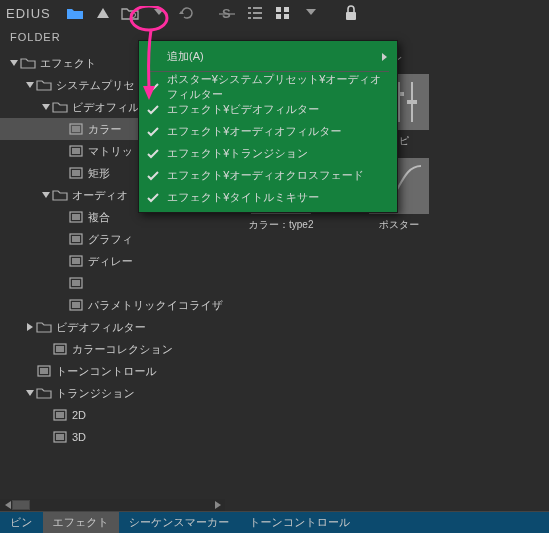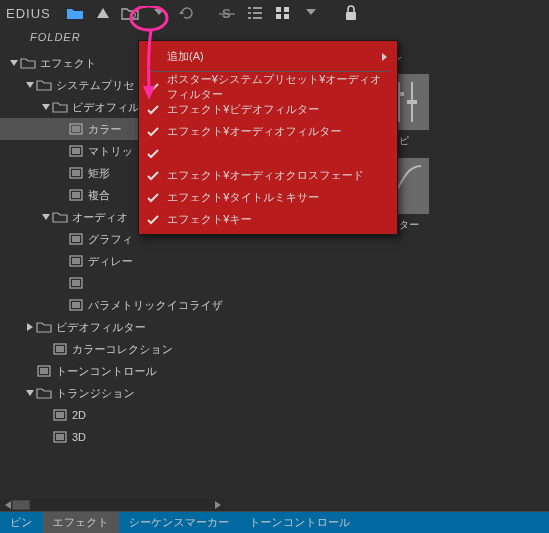--- a/index.html
+++ b/index.html
@@ -17,24 +17,23 @@
     display: flex; align-items: center;
     padding: 0 6px;
     background: #2c2c2c;
   }
   .titlebar .brand { font-weight: normal; letter-spacing: 1px; font-size: 13px; margin-right: 10px; }
   .titlebar .tb-item { width: 24px; height: 22px; display:flex; align-items:center; justify-content:center; margin: 0 2px; }
   .tb-sep { width: 12px; }
   .folder-header {
     height: 22px;
     display: flex; align-items: center;
-    padding-left: 30px;
+    padding-left: 10px;
     font-size: 11px;
     letter-spacing: 1px;
-    font-style: italic;
   }
   .main {
     display: flex;
     height: calc(100% - 26px - 22px - 22px);
   }
   .tree-pane {
     width: 225px;
     overflow: hidden;
     position: relative;
   }
@@ -91,21 +90,21 @@
   .thumb-sliders::after  { left:42px; top:8px; width:2px; height:40px; }
   .thumb-sliders .mid { position:absolute; left:29px; top:8px; width:2px; height:40px; background:#bbb; }
   .thumb-sliders .k1,.thumb-sliders .k2,.thumb-sliders .k3{position:absolute;width:10px;height:4px;background:#bbb;}
   .thumb-sliders .k1{left:12px;top:32px;}
   .thumb-sliders .k2{left:25px;top:18px;}
   .thumb-sliders .k3{left:38px;top:26px;}
   .thumb-curve svg { width:100%; height:100%; }
   
   .ctx {
     position:absolute; left:138px; top:40px; z-index:50;
-    background:#b91c1c;
+    background:#15803d;
     border:1px solid #1a1a1a;
     box-shadow: 3px 3px 8px rgba(0,0,0,.6);
     padding: 4px 0;
     width: 260px;
   }
   .ctx-item {
     height:22px;
     display:flex; align-items:center;
     padding: 0 14px 0 28px;
     position:relative;
@@ -124,21 +123,21 @@
     width:12px; height:12px;
   }
   
   .anno {
     position:absolute; left:125px; top:6px; z-index:80;
     pointer-events:none;
   }
   
   .tabs {
     height:22px; display:flex; align-items:center;
-    background:#0369a1;
+    background:#0c4a6e;
     border-top:1px solid #444;
   }
   .tab {
     height:22px; display:flex; align-items:center;
     padding:0 10px;
     color:#c8c8c8;
     font-size:11px;
   }
   .tab.active { background:#555; }
 </style>
@@ -289,43 +288,43 @@
           <span class="tw"></span>
           <span class="ico">
             <svg width="16" height="14">
               <rect x="2" y="2" width="12" height="10" fill="none" stroke="#aaa" stroke-width="1.2"></rect>
               <rect x="4" y="4" width="8" height="6" fill="#888"></rect>
             </svg>
           </span>
           <span class="row-label">矩形</span>
         </div>
         <div class="row">
-          <span class="ind" style="width:56px"></span>
-          <span class="tw"></span>
-          <span class="ico">
-            <svg width="16" height="14">
-              <rect x="2" y="2" width="12" height="10" fill="none" stroke="#aaa" stroke-width="1.2"></rect>
-              <rect x="4" y="4" width="8" height="6" fill="#888"></rect>
-            </svg>
-          </span>
-          <span class="row-label">複合</span>
-        </div>
-        <div class="row">
           <span class="ind" style="width:40px"></span>
           <span class="tw">
             <svg width="10" height="10">
               <polygon points="1,2 9,2 5,8" fill="#c0c0c0"></polygon>
             </svg>
           </span>
           <span class="ico">
             <svg width="16" height="14">
               <path d="M1 3 L6 3 L8 5 L15 5 L15 12 L1 12 Z" fill="none" stroke="#aaa" stroke-width="1.2"></path>
             </svg>
           </span>
           <span class="row-label">オーディオ</span>
+        </div>
+        <div class="row">
+          <span class="ind" style="width:56px"></span>
+          <span class="tw"></span>
+          <span class="ico">
+            <svg width="16" height="14">
+              <rect x="2" y="2" width="12" height="10" fill="none" stroke="#aaa" stroke-width="1.2"></rect>
+              <rect x="4" y="4" width="8" height="6" fill="#888"></rect>
+            </svg>
+          </span>
+          <span class="row-label">複合</span>
         </div>
         <div class="row">
           <span class="ind" style="width:56px"></span>
           <span class="tw"></span>
           <span class="ico">
             <svg width="16" height="14">
               <rect x="2" y="2" width="12" height="10" fill="none" stroke="#aaa" stroke-width="1.2"></rect>
               <rect x="4" y="4" width="8" height="6" fill="#888"></rect>
             </svg>
           </span>
@@ -531,38 +530,33 @@
     <div class="ctx-item">
       <span class="ctx-check"><svg width="12" height="12">
           <path d="M1 6 L4 9 L11 2" fill="none" stroke="#ddd" stroke-width="2"></path>
         </svg></span>
       <span>エフェクト¥オーディオフィルター</span>
     </div>
     <div class="ctx-item">
       <span class="ctx-check"><svg width="12" height="12">
           <path d="M1 6 L4 9 L11 2" fill="none" stroke="#ddd" stroke-width="2"></path>
         </svg></span>
+      <span>エフェクト¥トランジション</span>
     </div>
     <div class="ctx-item">
       <span class="ctx-check"><svg width="12" height="12">
           <path d="M1 6 L4 9 L11 2" fill="none" stroke="#ddd" stroke-width="2"></path>
         </svg></span>
       <span>エフェクト¥オーディオクロスフェード</span>
     </div>
     <div class="ctx-item">
       <span class="ctx-check"><svg width="12" height="12">
           <path d="M1 6 L4 9 L11 2" fill="none" stroke="#ddd" stroke-width="2"></path>
         </svg></span>
       <span>エフェクト¥タイトルミキサー</span>
-    </div>
-    <div class="ctx-item">
-      <span class="ctx-check"><svg width="12" height="12">
-          <path d="M1 6 L4 9 L11 2" fill="none" stroke="#ddd" stroke-width="2"></path>
-        </svg></span>
-      <span>エフェクト¥キー</span>
     </div>
   </div>
 
 <div class="anno">
   <svg width="60" height="100">
     <ellipse cx="24" cy="12" rx="18" ry="12" fill="none" stroke="#ff2da0" stroke-width="3"></ellipse>
     <path d="M26 24 C 22 50, 24 70, 24 86" fill="none" stroke="#ff2da0" stroke-width="3"></path>
     <polygon points="24,94 18,80 30,80" fill="#ff2da0"></polygon>
   </svg>
 </div>

